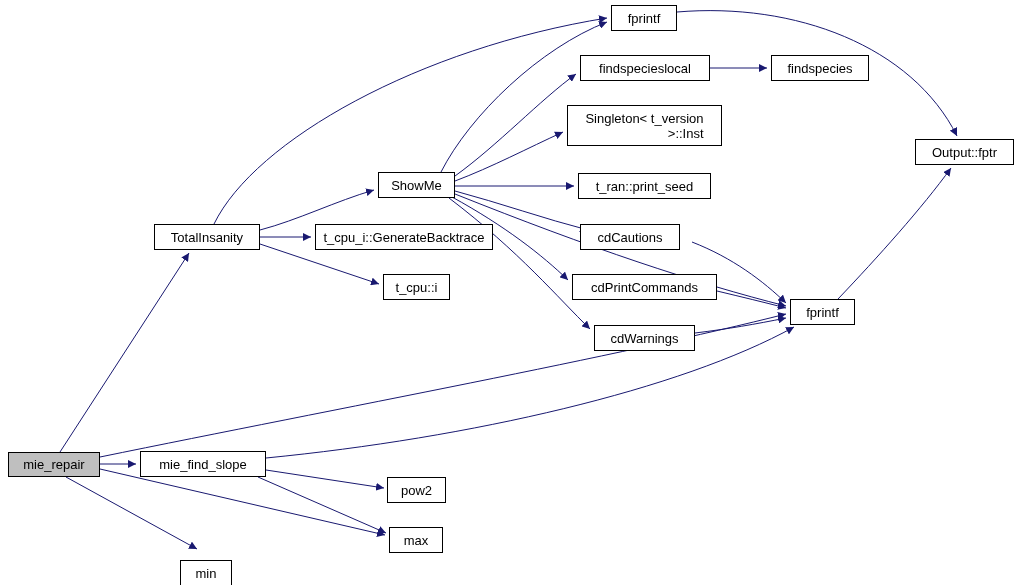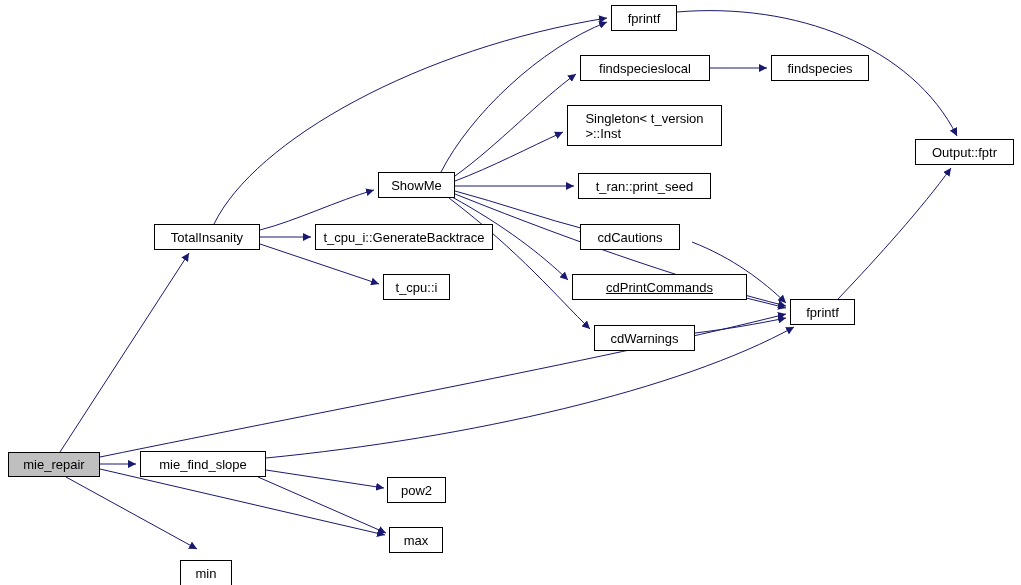--- a/index.html
+++ b/index.html
@@ -31,21 +31,21 @@
     position: absolute;
     box-sizing: border-box;
     border: 1px solid #000000;
     background: #ffffff;
     color: #000000;
     font-size: 13px;
     line-height: 15px;
     display: flex;
     align-items: center;
     justify-content: center;
-    text-align: left;
+    text-align: right;
     white-space: pre-line;
     padding: 0 4px;
     cursor: pointer;
   }
   .node.highlight {
     background: #bfbfbf;
     cursor: default;
   }
 </style>
 </head>
@@ -109,21 +109,21 @@
 
   <div class="node" style="left:771px; top:55px; width:98px; height:26px;">findspecies</div>
 
   <div class="node" style="left:567px; top:105px; width:155px; height:41px;">Singleton&lt; t_version
 &gt;::Inst</div>
 
   <div class="node" style="left:578px; top:173px; width:133px; height:26px;">t_ran::print_seed</div>
 
   <div class="node" style="left:580px; top:224px; width:100px; height:26px;">cdCautions</div>
 
-  <div class="node" style="left:572px; top:274px; width:175px; height:26px;text-decoration:underline;">cdPrintCommands</div>
+  <div class="node" style="left:572px; top:274px; width:145px; height:26px;">cdPrintCommands</div>
 
   <div class="node" style="left:594px; top:325px; width:101px; height:26px;">cdWarnings</div>
 
   <div class="node" style="left:790px; top:299px; width:65px; height:26px;">fprintf</div>
 
   <div class="node" style="left:140px; top:451px; width:126px; height:26px;">mie_find_slope</div>
 
   <div class="node" style="left:915px; top:139px; width:99px; height:26px;">Output::fptr</div>
 
   <div class="node" style="left:387px; top:477px; width:59px; height:26px;">pow2</div>

